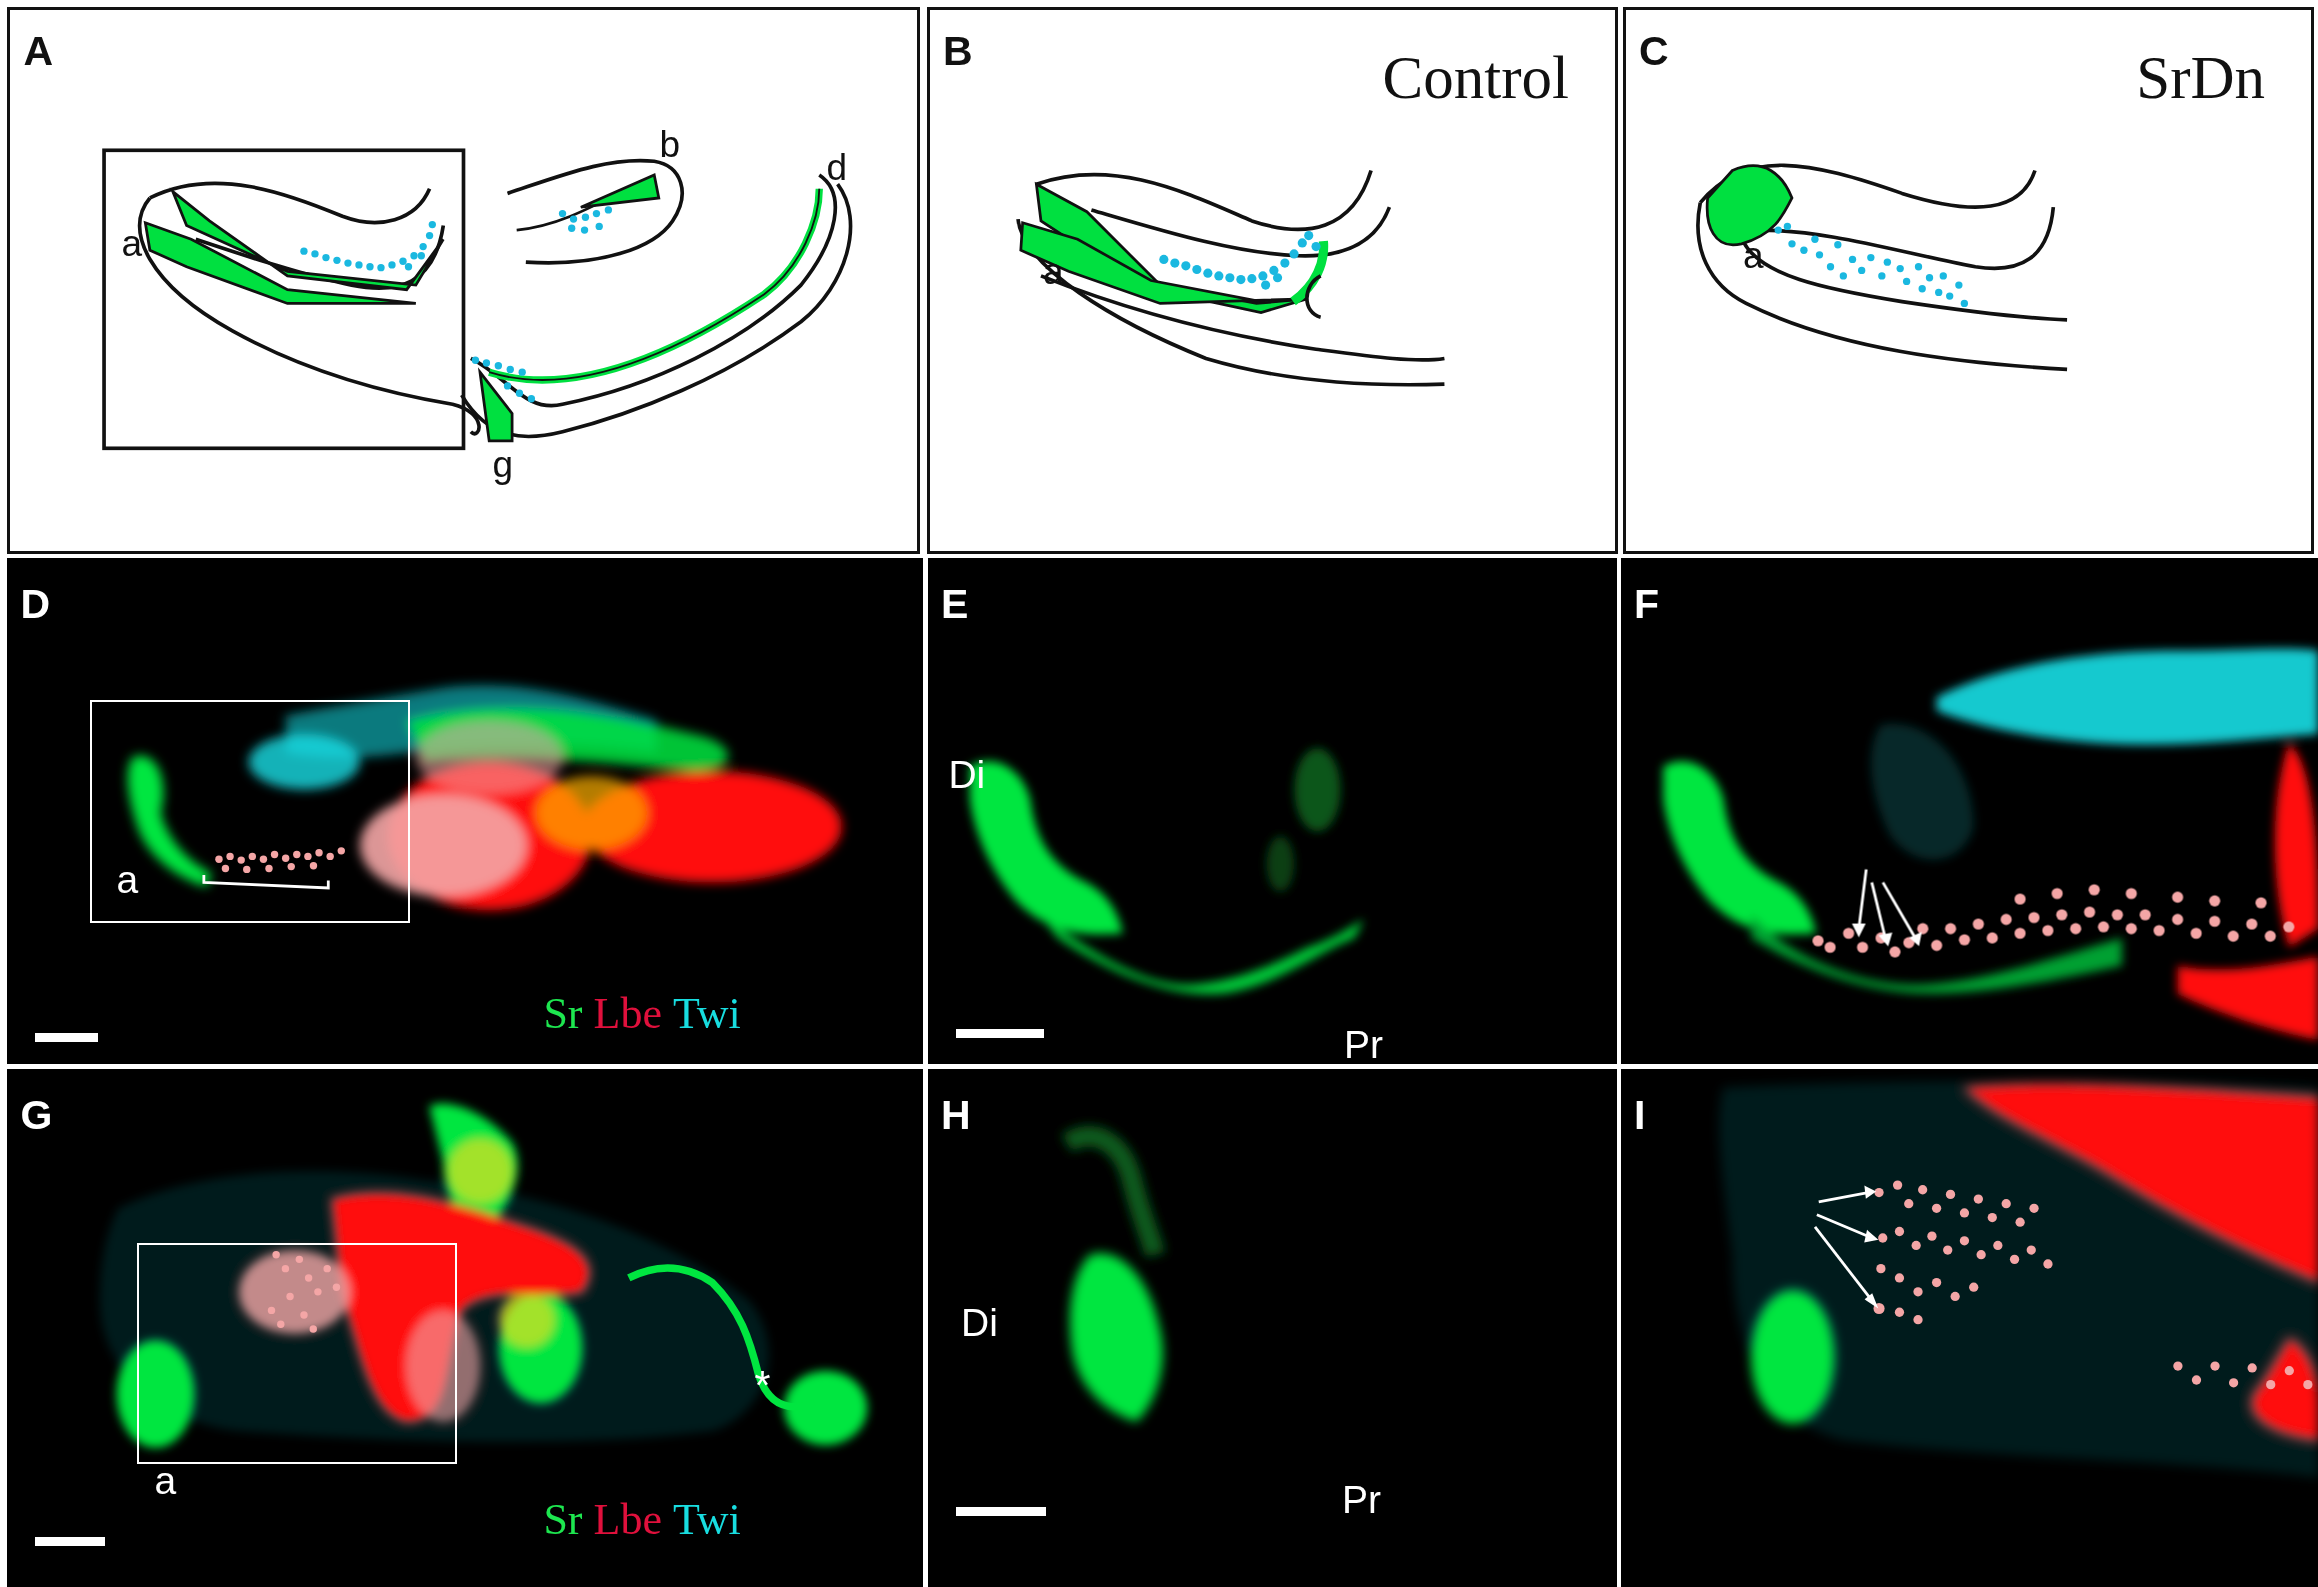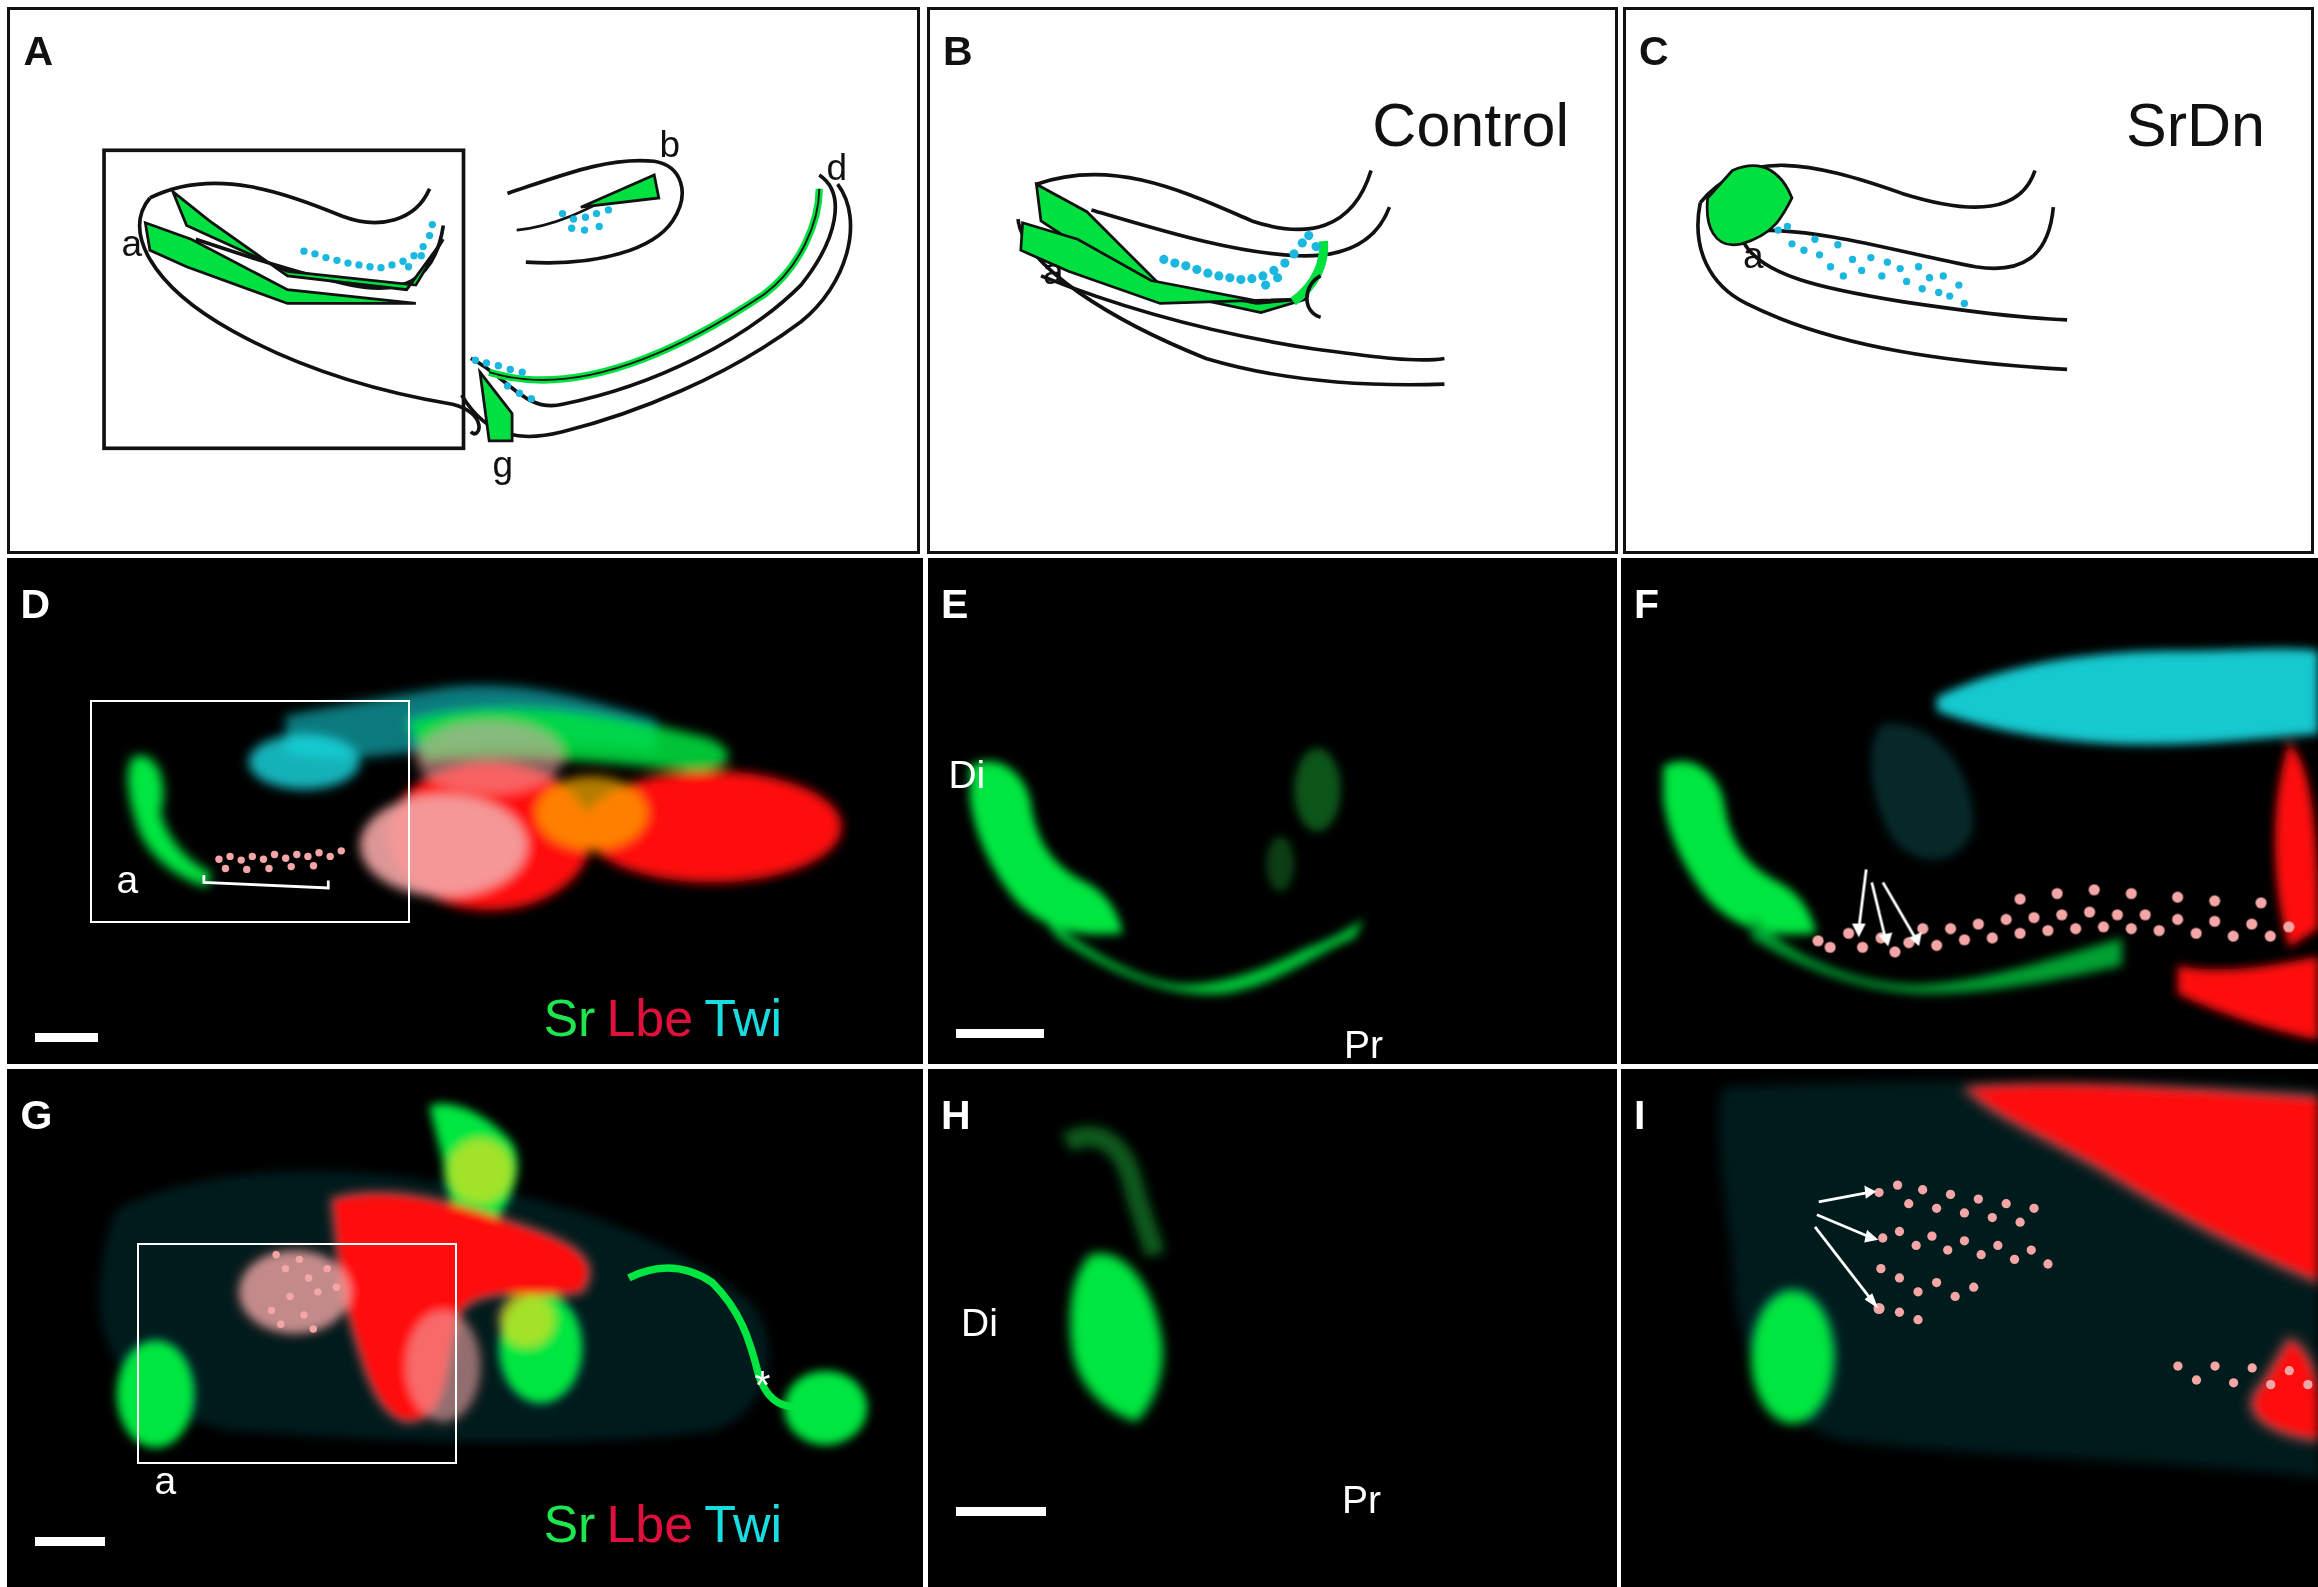--- a/index.html
+++ b/index.html
@@ -4,25 +4,25 @@
 <style>
   html, body { margin: 0; padding: 0; background: #ffffff; }
   body { width: 2319px; height: 1588px; position: relative; overflow: hidden; font-family: "DejaVu Sans", sans-serif; }
   .panel { position: absolute; overflow: hidden; box-sizing: border-box; }
   .panel.schematic { background: #ffffff; border: 3.7px solid #111; }
   .panel.micro { background: #000000; }
   .panel svg { position: absolute; left: 0; top: 0; width: 100%; height: 100%; }
   .plabel { position: absolute; font-family: "Liberation Sans", sans-serif; font-weight: bold; font-size: 41px; line-height: 1; }
   .schematic .plabel { color: #111; left: 13px; top: 20.4px; }
   .micro .plabel { color: #fff; left: 13px; top: 26px; }
-  .cond { position: absolute; top: 37px; right: 46px; font-family: Liberation Sans, sans-serif; font-size: 61px; color: #111; line-height: 1; margin-top: 48px; }
+  .cond { position: absolute; top: 37px; right: 46px; font-family: Liberation Serif, serif; font-size: 61px; color: #111; line-height: 1; }
   .lab { position: absolute; font-family: "Liberation Sans", sans-serif; font-size: 37px; line-height: 1; }
   .schematic .lab { color: #111; }
   .micro .lab { color: #ffffff; margin-top: 47px; }
-  .legend { position: absolute; font-family: Liberation Sans, sans-serif; font-size: 52px; line-height: 1; white-space: nowrap; }
+  .legend { position: absolute; font-family: Liberation Serif, serif; font-size: 44px; line-height: 1; white-space: nowrap; }
   .legend span { margin-right: 11px; }
   .scalebar { position: absolute; background: #ffffff; }
   .insetbox { position: absolute; border: 2.8px solid #ffffff; box-sizing: border-box; }
 </style>
 </head>
 <body>
 
 <div class="panel schematic" style="left:7.4px; top:7.4px; width:913px; height:547px;">
   <div class="plabel">A</div>
   <svg viewBox="0 0 984 590">

